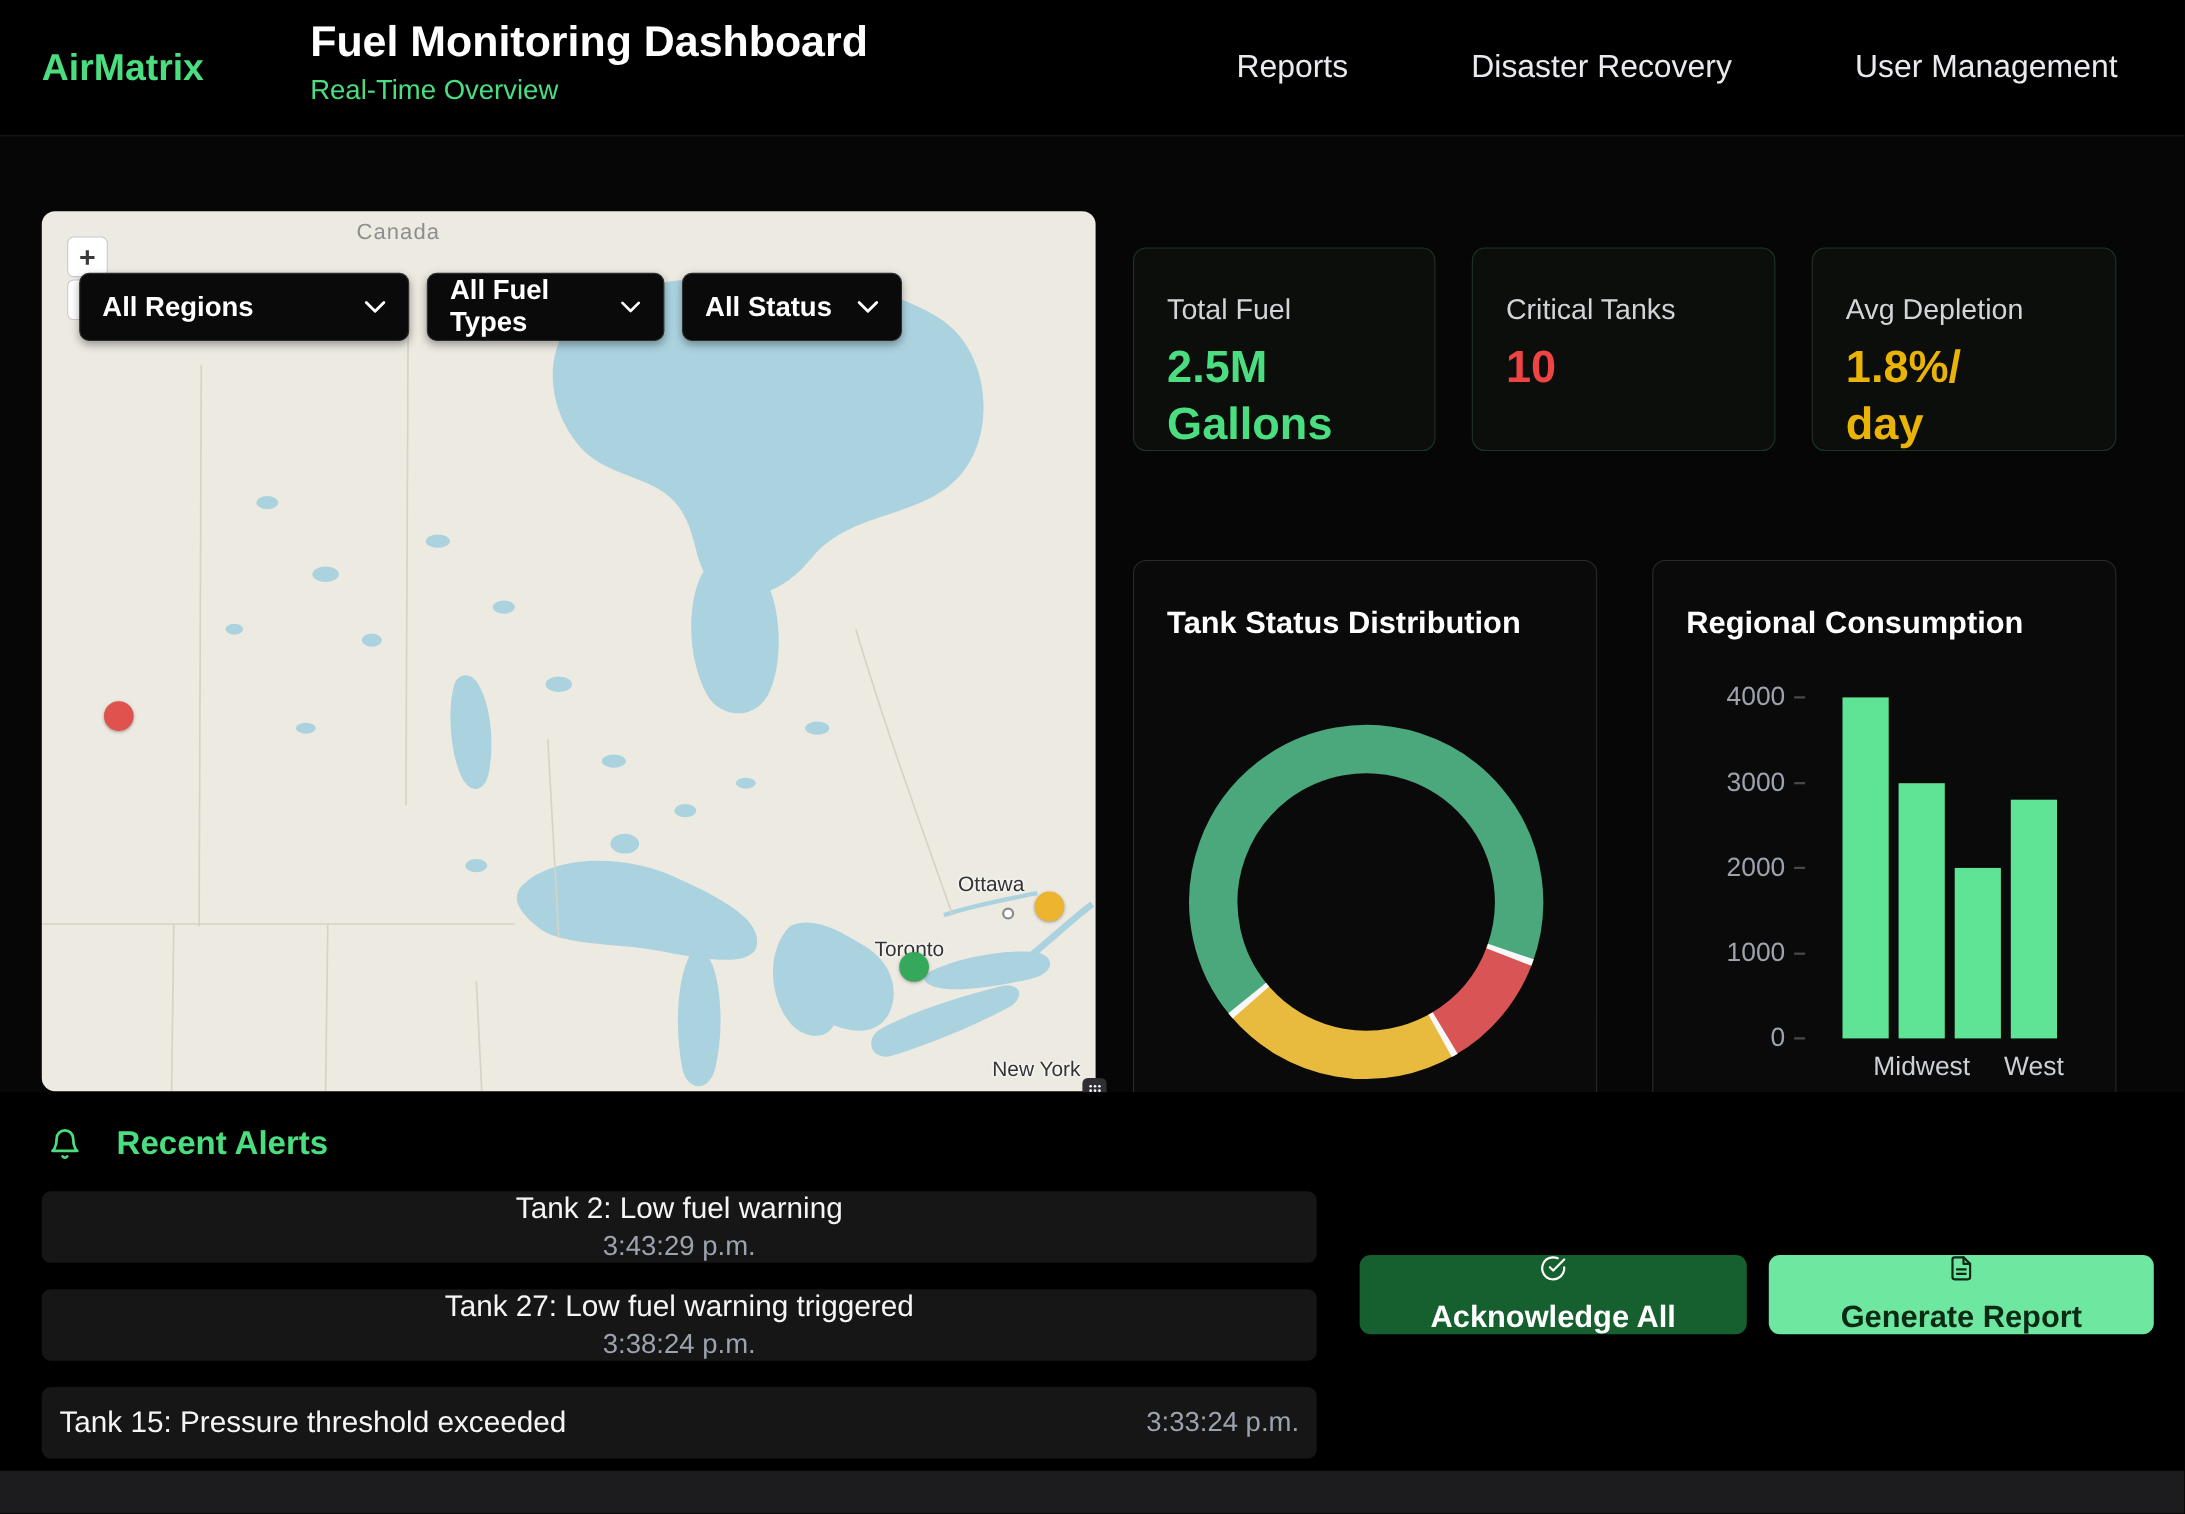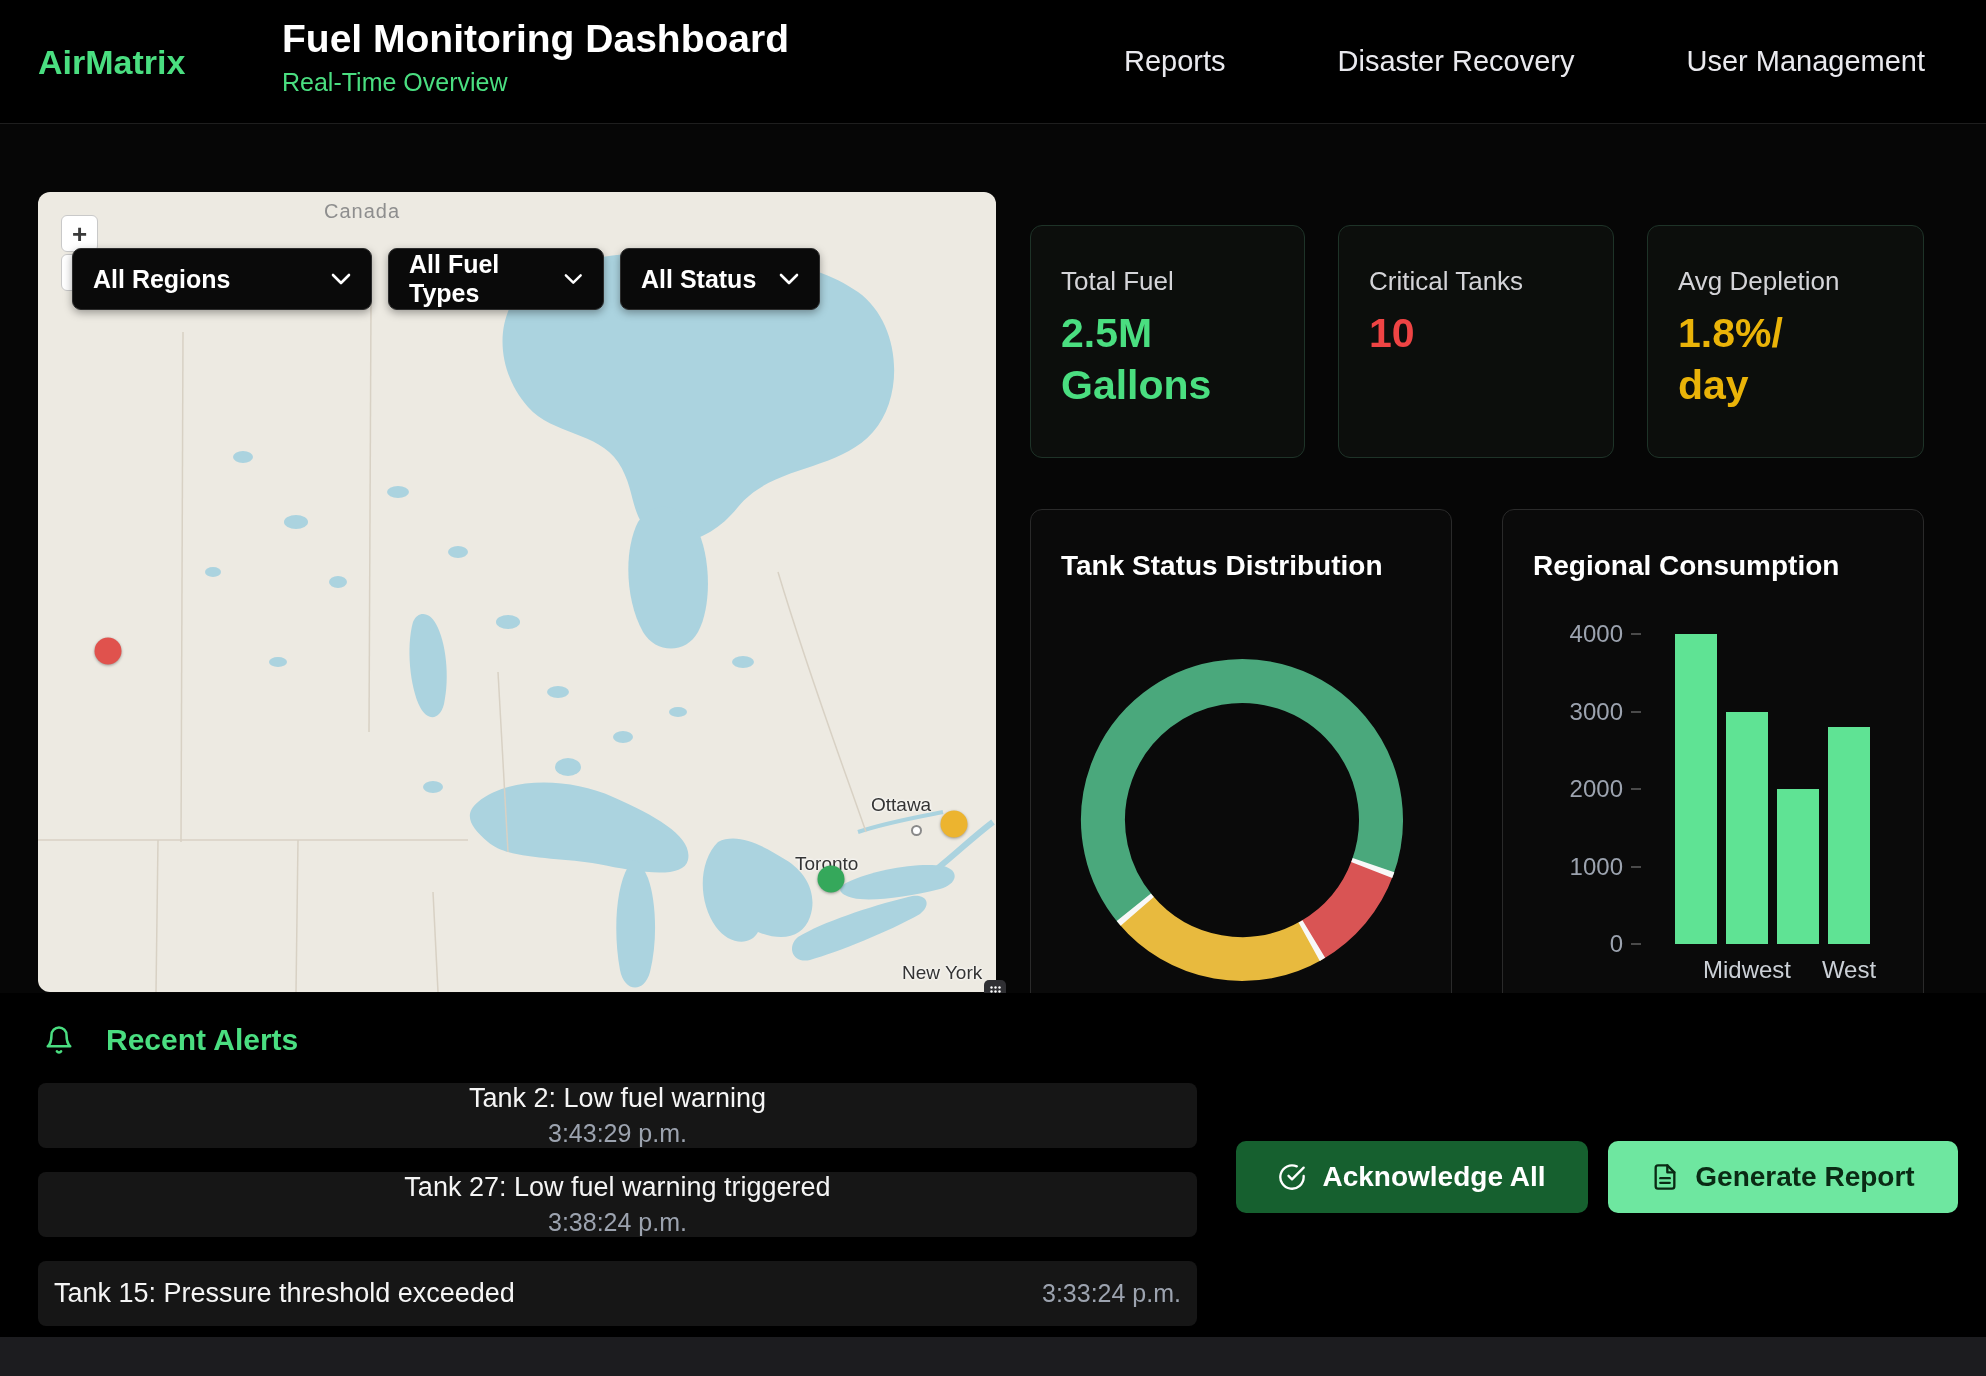--- a/index.html
+++ b/index.html
@@ -23,21 +23,21 @@
   .city-label { position:absolute; font-size:19px; color:#343434; z-index:3; text-shadow:0 0 3px #fff,0 0 3px #fff; white-space:nowrap; }
   .town-dot { position:absolute; left:873px; top:633px; width:11px; height:11px; border:2px solid #8a8a8a; background:#fff; border-radius:50%; z-index:3; }
   .marker { position:absolute; width:27px; height:27px; border-radius:50%; transform:translate(-50%,-50%); z-index:5; box-shadow:0 1px 3px rgba(0,0,0,.35); cursor:pointer; }
   .zoom { position:absolute; left:23px; top:23px; z-index:4; display:flex; flex-direction:column; gap:2px; }
   .zoom button { width:37px; height:37px; background:#fff; border:1px solid #c9c9c9; border-radius:6px; font-size:26px; font-weight:bold; color:#3a3a3a; cursor:pointer; line-height:1; font-family:inherit; }
   .filters { position:absolute; left:34px; top:56px; z-index:6; display:flex; gap:16px; }
   .dropdown { height:62px; background:#0a0a0a; border:1px solid #2c2c2c; border-radius:9px; color:#fff; display:flex; align-items:center; justify-content:space-between; padding:0 20px; font-size:25px; font-weight:bold; cursor:pointer; box-shadow:0 3px 8px rgba(0,0,0,.35); }
   .handle { position:absolute; left:984px; top:980px; width:22px; height:22px; z-index:7; background:#2f2f33; border-radius:5px; display:grid; place-items:center; cursor:grab; }
 
   
-  .stat-card { position:absolute; top:225px; height:233px; background:#0c0e0c; border:1px solid #1e3328; border-radius:12px; padding:40px 30px; }
+  .stat-card { position:absolute; top:225px; height:185px; background:#0c0e0c; border:1px solid #1e3328; border-radius:12px; padding:40px 30px; }
   .stat-0 { left:1030px; width:275px; }
   .stat-1 { left:1338px; width:276px; }
   .stat-2 { left:1647px; width:277px; }
   .stat-label { font-size:26px; color:#d4d4d8; }
   .stat-value { font-size:41px; font-weight:bold; margin-top:10px; line-height:1.27; max-width:165px; }
 
   
   .charts-row { position:absolute; left:1030px; top:509px; width:900px; height:484px; overflow:hidden; }
   .chart-card { position:absolute; top:0; height:540px; background:#0a0a0a; border:1px solid #2a2a2a; border-radius:12px; }
   .donut-card { left:0; width:422px; }
@@ -51,21 +51,21 @@
   .xtick { position:absolute; top:446px; width:120px; text-align:center; font-size:24px; color:#cbd0d6; }
 
   
   .alerts { position:absolute; left:0; top:993px; width:1986px; height:344px; background:#000; z-index:10; }
   .alerts-heading { position:absolute; left:44px; top:30px; display:flex; align-items:center; gap:32px; }
   .alerts-title { font-size:30px; font-weight:bold; color:#4ade80; }
   .alert-row { position:absolute; left:38px; width:1159px; height:65px; background:#161616; border-radius:8px; display:flex; align-items:center; justify-content:space-between; padding:0 16px; cursor:pointer; }
   .alert-row.r0 { top:90px;flex-direction:column; } .alert-row.r1 { top:179px;flex-direction:column; } .alert-row.r2 { top:268px; }
   .alert-msg { font-size:27px; color:#f5f5f5; }
   .alert-time { font-size:25px; color:#9ca3af; }
-  .btn { position:absolute; top:148px; height:72px; border:none; border-radius:10px; font-size:28px; font-weight:bold; font-family:inherit; display:flex; align-items:center; justify-content:center; gap:16px; cursor:pointer; }
+  .btn { position:absolute; top:148px; height:72px; border:none; border-radius:10px; font-size:28px; font-weight:bold; font-family:inherit; display:flex; align-items:center; justify-content:center; gap:16px; cursor:pointer;flex-direction:column; }
   .btn-ack { left:1236px; width:352px; background:#16602f; color:#fff; }
   .btn-gen { left:1608px; width:350px; background:#6ee7a0; color:#0a2a14; }
 
   .footer-strip { position:absolute; left:0; top:1337px; width:100%; height:39px; background:#1c1c1f; z-index:11; }
 </style>
 </head>
 <body>
 
 <div class="app">
 

